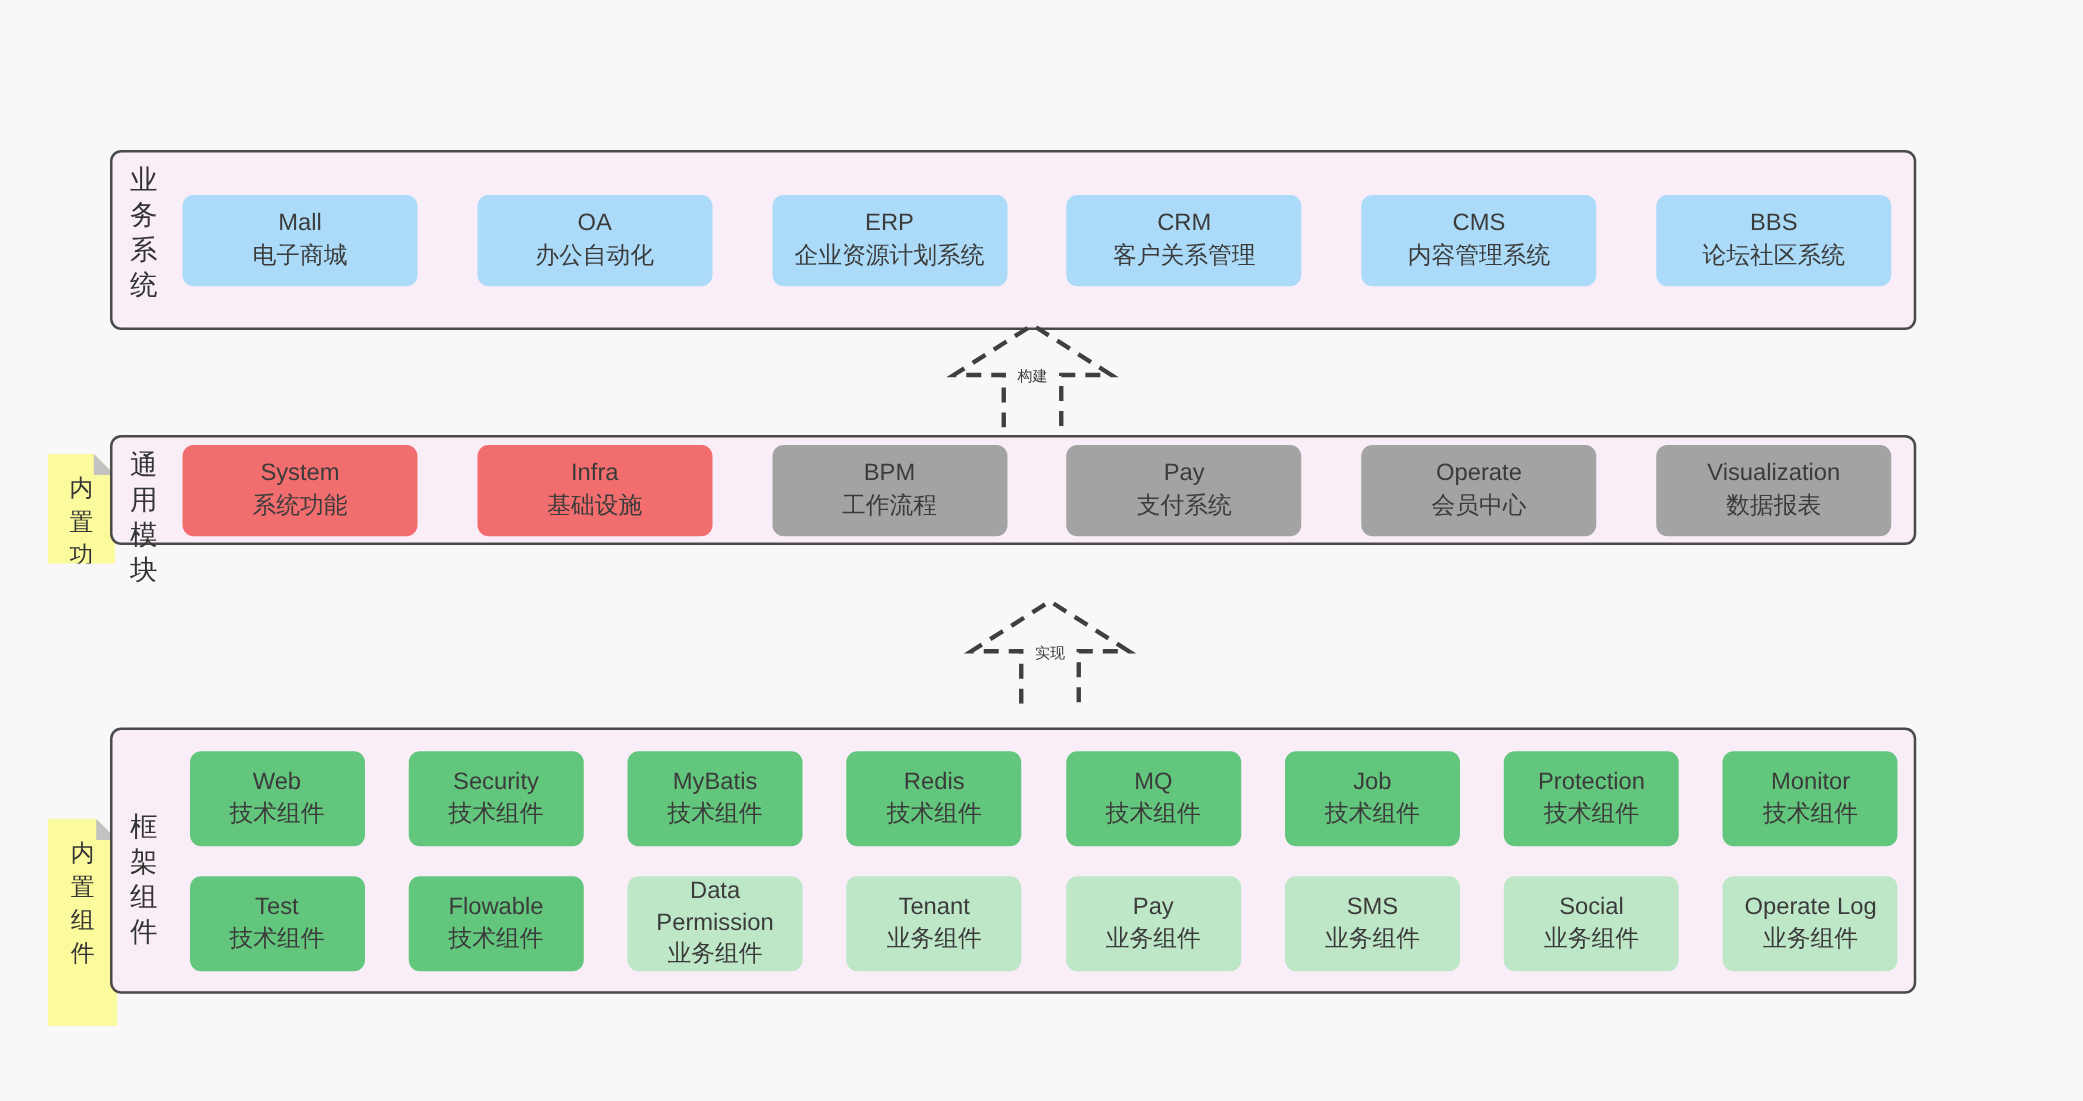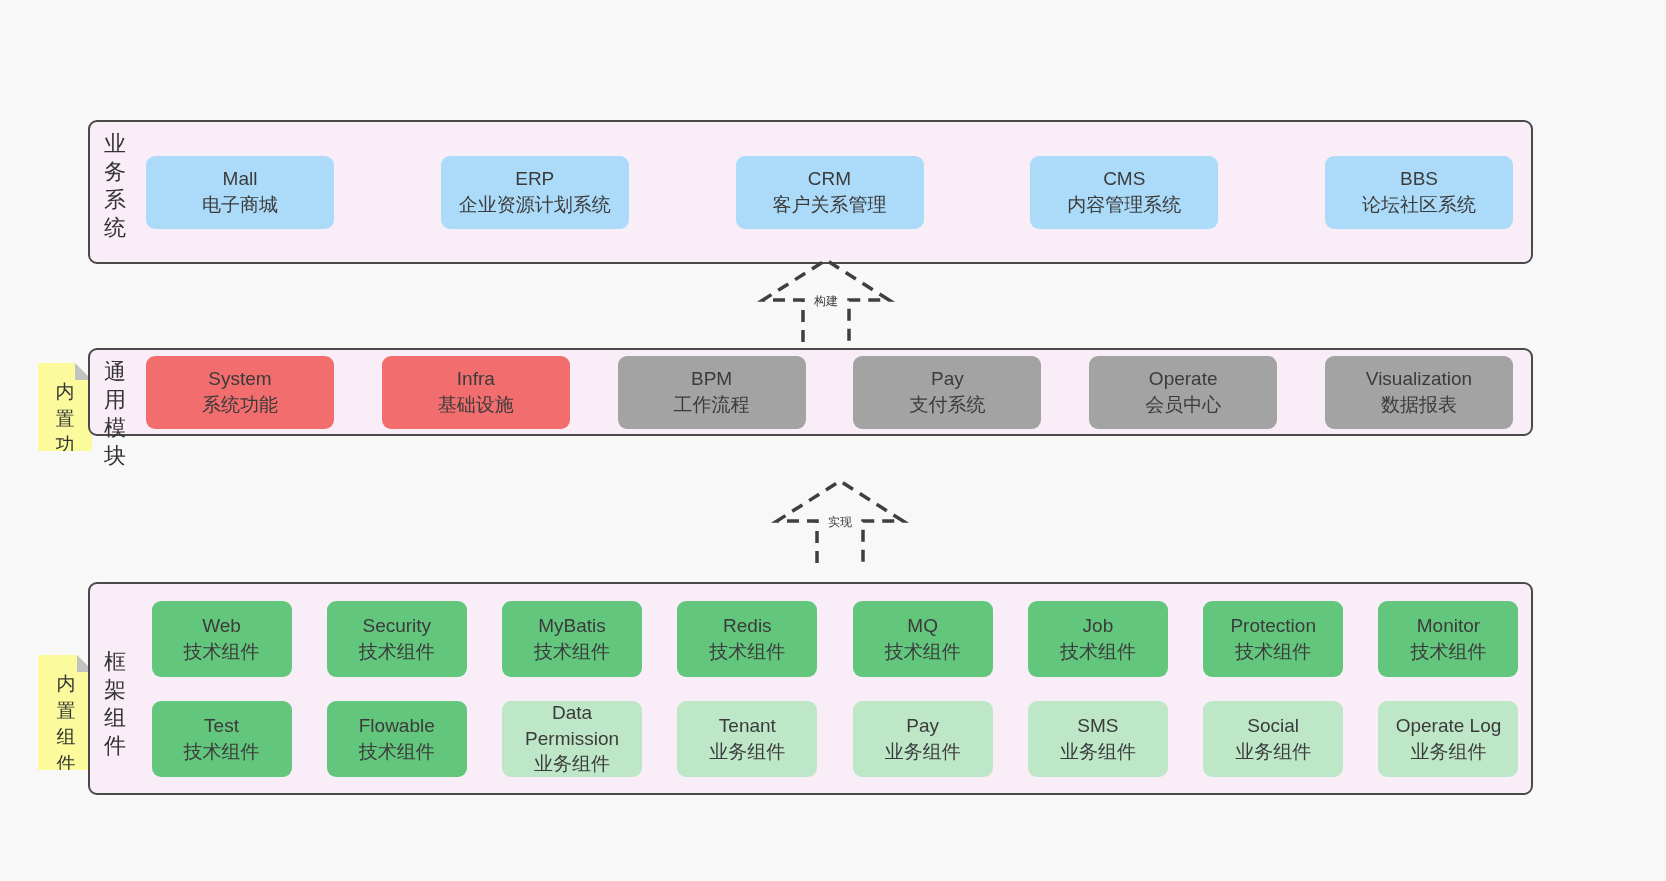--- a/index.html
+++ b/index.html
@@ -39,21 +39,21 @@
   .blue{background:#abdbf8;}
   .red{background:#f26d6d;}
   .pink{background:#a3a3a3;}
   .green{background:#63c67d;}
   .lightgreen{background:#bee7c8;}
   .sticky{
     position:absolute;background:#fbfa9d;z-index:0;
     clip-path:polygon(0 0,calc(100% - 17px) 0,100% 17px,100% 100%,0 100%);
   }
   .sticky-1{left:38px;top:363px;width:54px;height:88px;}
-  .sticky-2{left:38px;top:655px;width:56px;height:115px;}
+  .sticky-2{left:38px;top:655px;width:56px;height:166px;}
   .fold{
     position:absolute;top:0;right:0;width:17px;height:17px;
     background:linear-gradient(to bottom left,rgba(0,0,0,0) 49%,#c2c2c2 50%);
   }
   .sticky-text{
     margin:16px auto 0;width:22px;font-size:19px;line-height:1.4;
     word-break:break-all;color:#333;text-align:center;
   }
   .arrow{position:absolute;width:150px;height:86px;z-index:2;}
   .arrow-1{left:751px;top:256px;}
@@ -79,20 +79,24 @@
 </div>
 
 <div class="band band-1">
   <div class="band-label">业务系统</div>
   <div class="band-content">
     <div class="box blue">
       <div>Mall</div>
       <div>电子商城</div>
     </div>
     <div class="box blue">
+      <div>OA</div>
+      <div>办公自动化</div>
+    </div>
+    <div class="box blue">
       <div>ERP</div>
       <div>企业资源计划系统</div>
     </div>
     <div class="box blue">
       <div>CRM</div>
       <div>客户关系管理</div>
     </div>
     <div class="box blue">
       <div>CMS</div>
       <div>内容管理系统</div>

